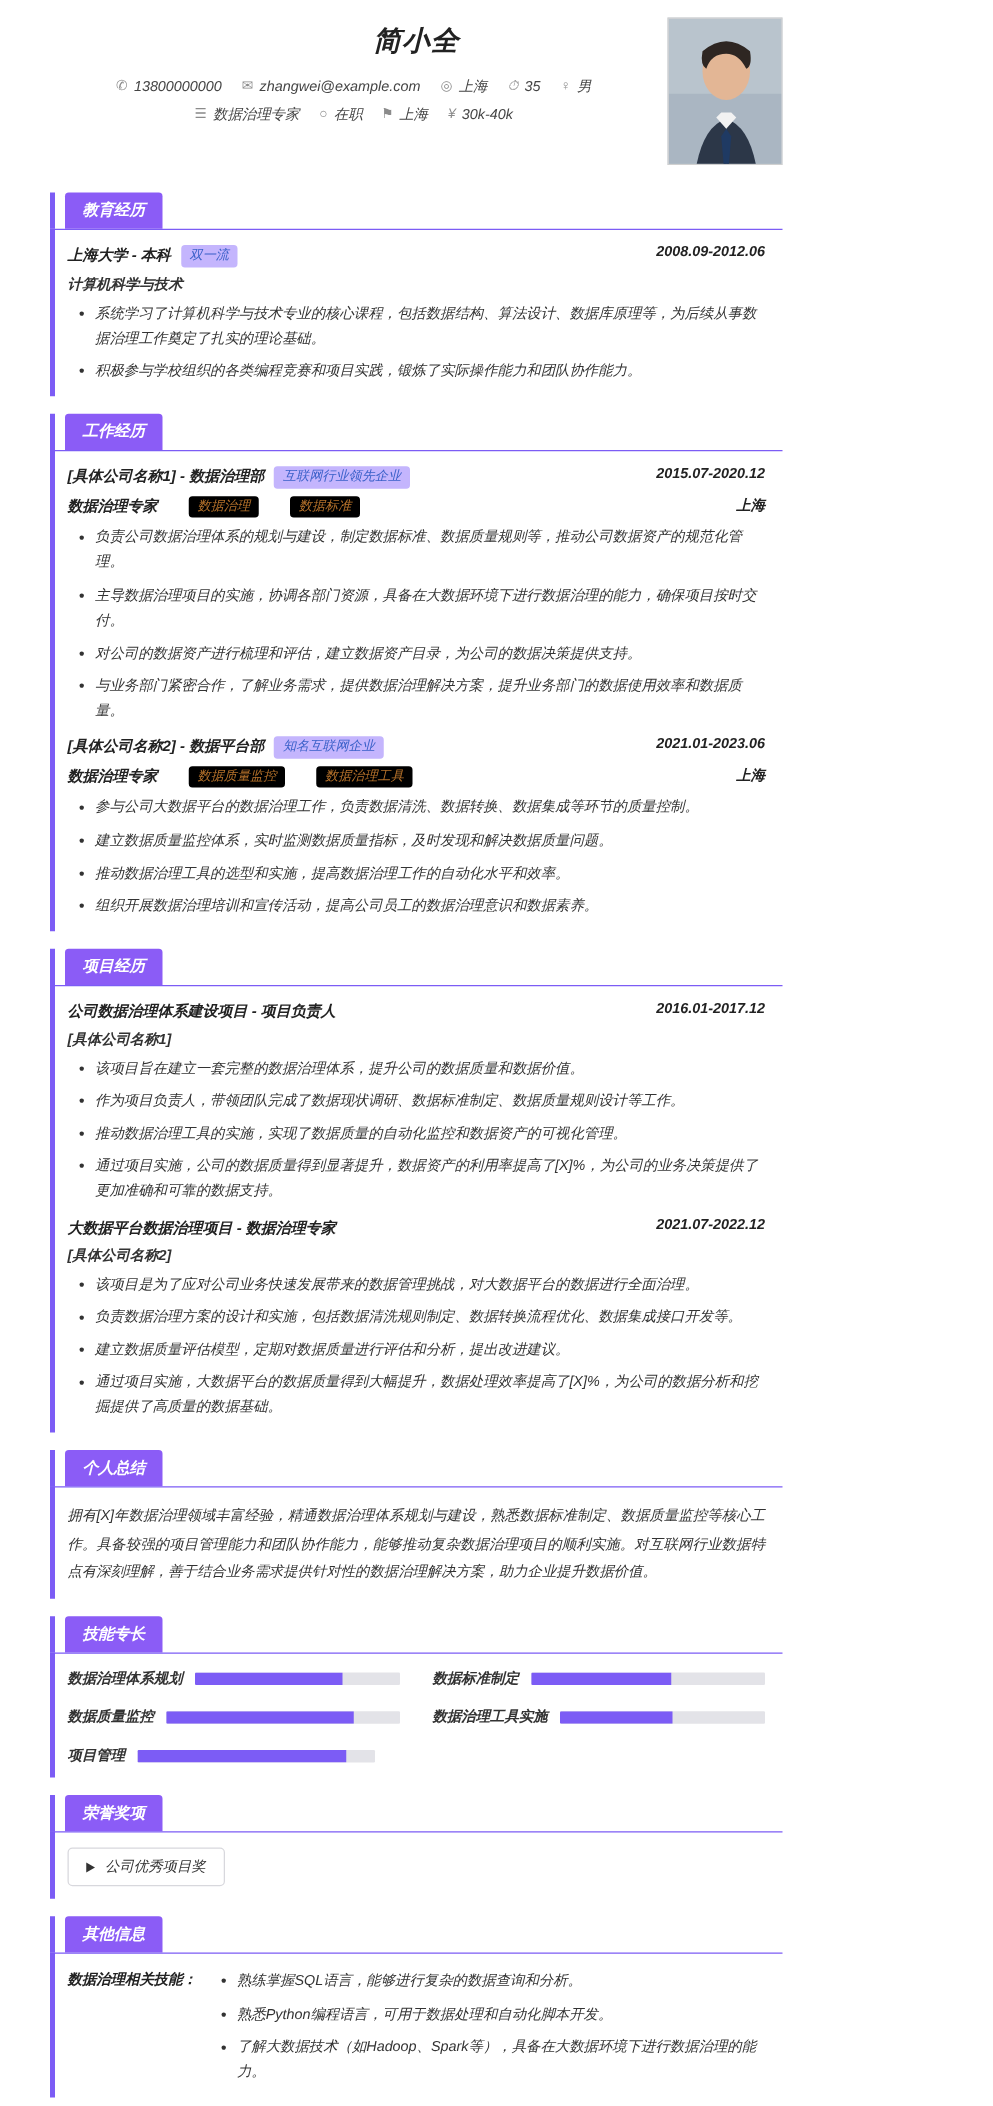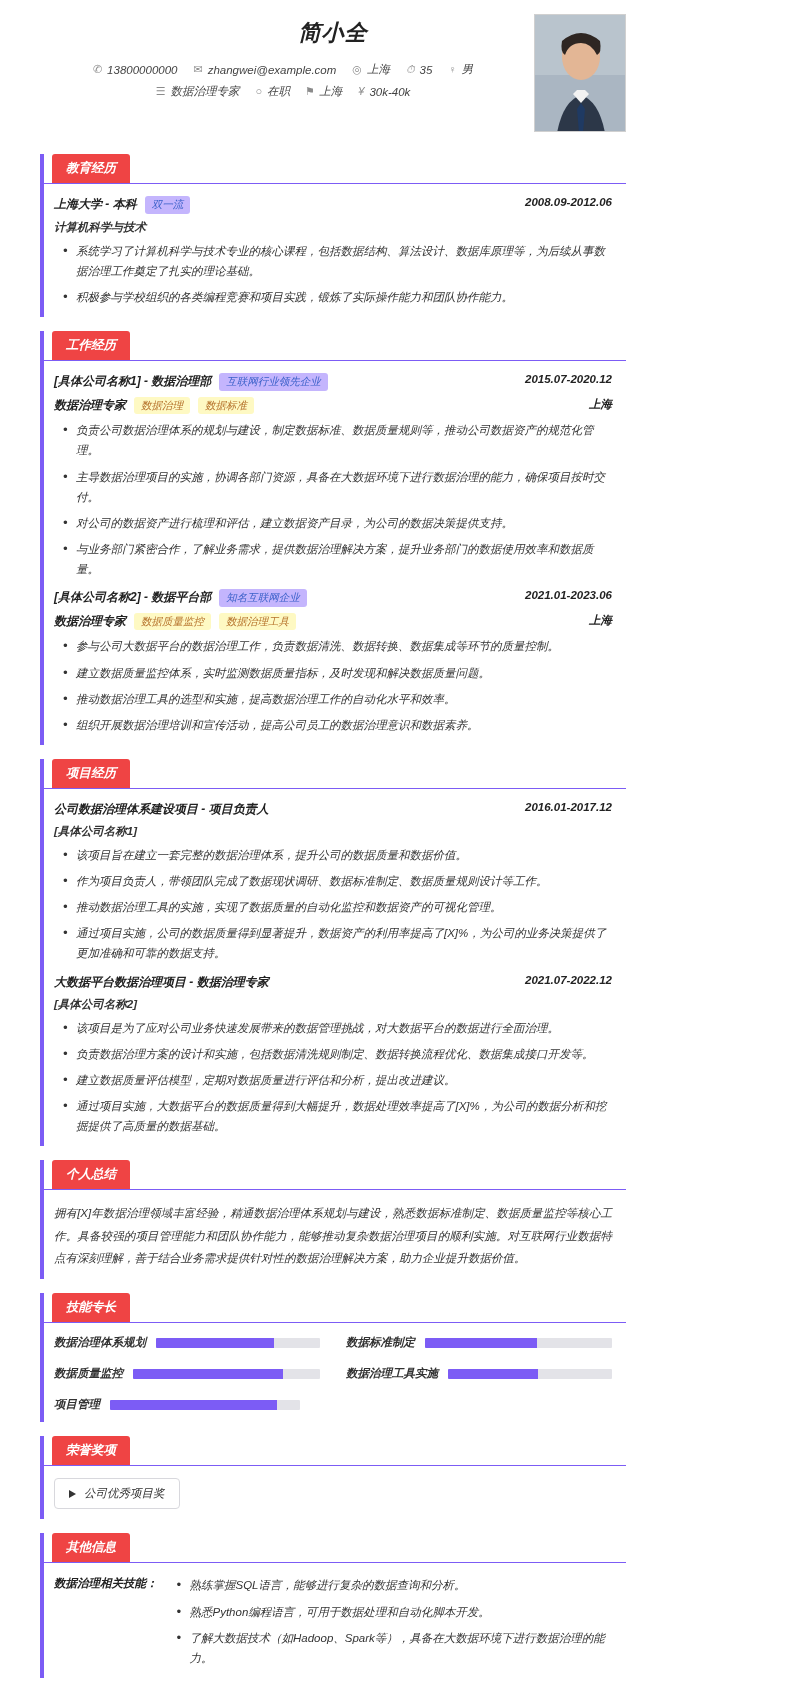--- a/index.html
+++ b/index.html
@@ -44,21 +44,21 @@
     border: 1px solid #d0d0d0;
     overflow: hidden;
     background: #cfd6dd;
   }
   .photo svg { display: block; }
 
   
   .section { margin-top: 14px; padding: 0 40px; }
   .sec-head {
     display: inline-block;
-    background: #ef4444;
+    background: #8b5cf6;
     color: #fff;
     font-size: 12.5px;
     font-weight: bold;
     padding: 6px 14px 6px 14px;
     border-radius: 3px 3px 0 0;
     position: relative;
     margin-left: 12px;
   }
   .sec-head-wrap { position: relative; }
   .sec-head-wrap::before {
@@ -98,21 +98,21 @@
 
   .tag {
     display: inline-block;
     font-size: 10.5px;
     padding: 2px 7px;
     border-radius: 3px;
     line-height: 1.3;
     white-space: nowrap;
   }
   .tag-blue { background: #c4b5fd; color: #3b61c9; }
-  .tag-orange { background: #fef9c3; color: #b5712a; }
+  .tag-orange { background: #000000; color: #b5712a; margin-left: 17px; }
 
   ul.bullets { list-style: none; margin: 0 0 0 6px; padding: 0; }
   ul.bullets li {
     position: relative;
     padding-left: 16px;
     margin-bottom: 6px;
     font-size: 11.5px;
     line-height: 1.75;
     color: #333;
   }

